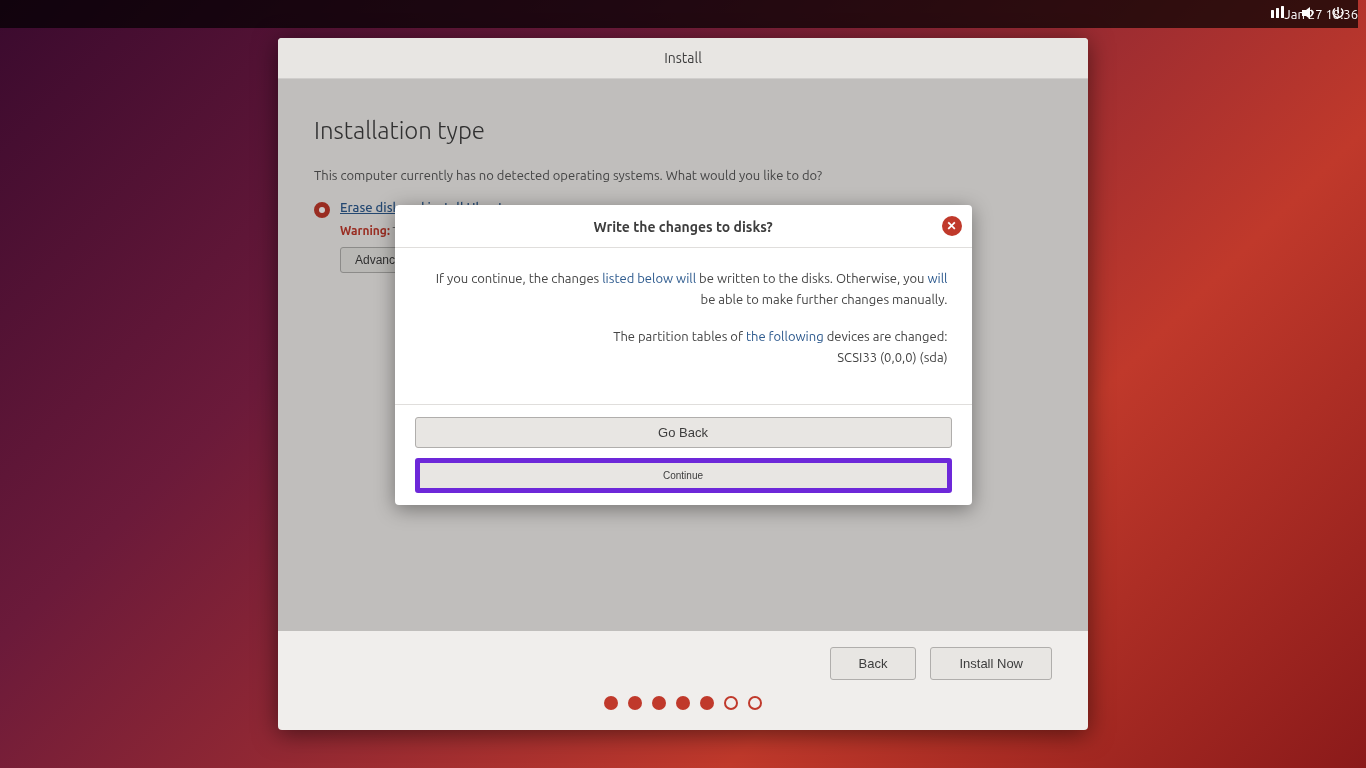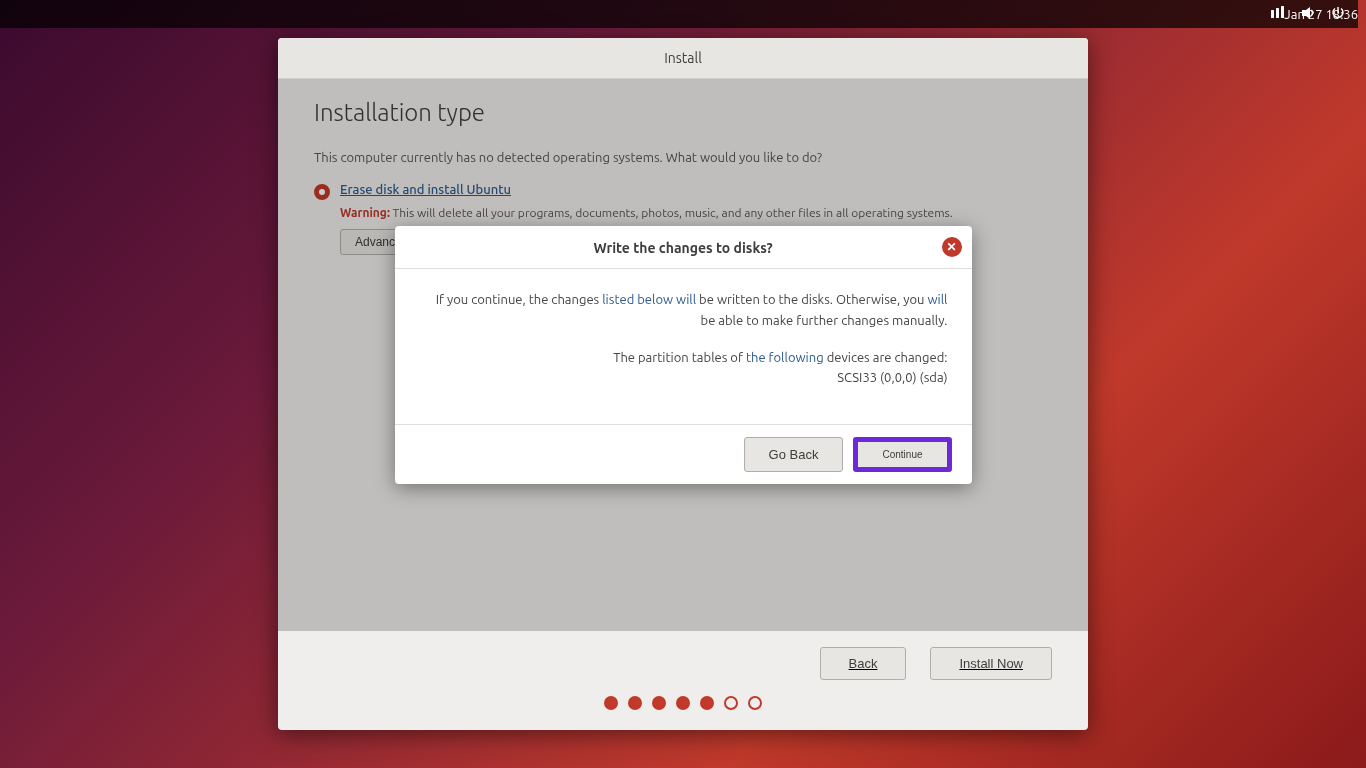--- a/index.html
+++ b/index.html
@@ -59,21 +59,21 @@
       padding: 12px 16px;
       text-align: center;
       font-size: 14px;
       font-weight: 400;
       color: #3d3d3d;
       border-bottom: 1px solid #d0cecc;
     }
 
     .installer-content {
       flex: 1;
-      padding: 20px 36px 20px 36px;
+      padding: 38px 36px 20px 36px;
       overflow: hidden;
       position: relative;
     }
 
     .page-title {
       font-size: 24px;
       font-weight: 300;
       color: #3d3d3d;
       margin-bottom: 24px;
     }
@@ -163,22 +163,21 @@
       display: flex;
       flex-direction: column;
       align-items: center;
       gap: 16px;
     }
 
     .nav-buttons {
       width: 100%;
       display: flex;
       justify-content: flex-end;
-      gap: 24px;
-      text-decoration: underline;
+      gap: 14px;
     }
 
     .btn-nav {
       padding: 8px 28px;
       font-size: 13px;
       border: 1px solid #b0aeac;
       border-radius: 3px;
       background: #e8e6e3;
       cursor: pointer;
       color: #3d3d3d;
@@ -272,20 +271,21 @@
     .modal-body .highlight {
       color: #2d5a8e;
     }
 
     .modal-footer {
       padding: 12px 20px;
       display: flex;
       justify-content: flex-end;
       gap: 10px;
       border-top: 1px solid #e0dedc;
+      flex-direction: column;
     }
 
     .btn-goback {
       padding: 7px 24px;
       font-size: 13px;
       background: #e8e6e3;
       border: 1px solid #b0aeac;
       border-radius: 3px;
       cursor: pointer;
       color: #3d3d3d;

